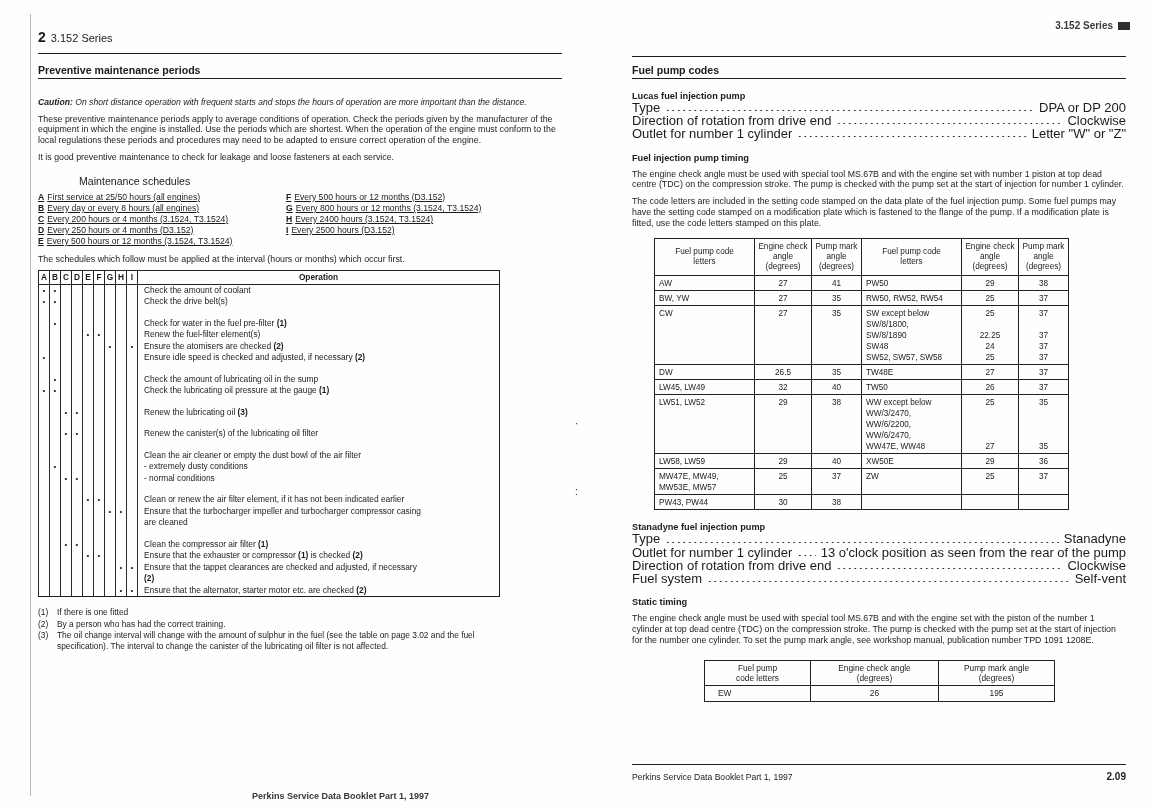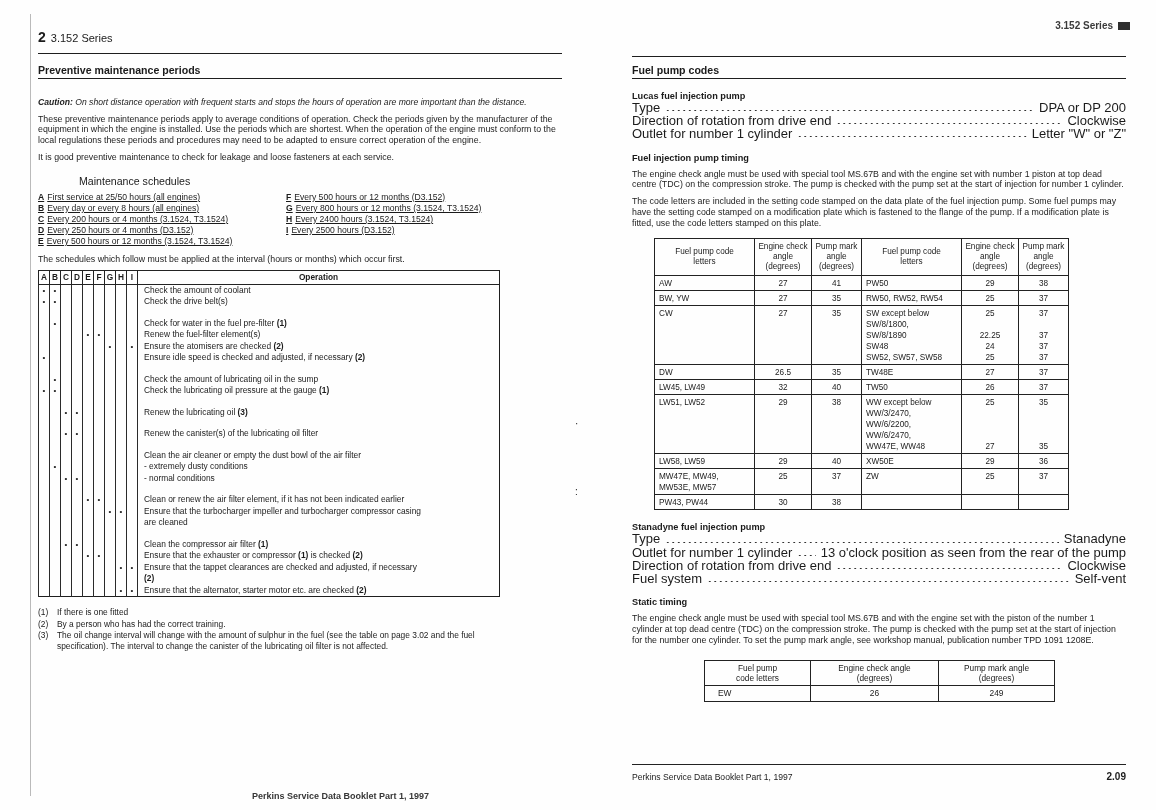--- a/index.html
+++ b/index.html
@@ -722,21 +722,21 @@
           <th>Engine check angle
 (degrees)</th>
           <th>Pump mark angle
 (degrees)</th>
         </tr>
       </thead>
     <tbody id="static-body">
         <tr>
           <td class="lt">EW</td>
           <td class="num">26</td>
-          <td class="num">249</td>
+          <td class="num">195</td>
         </tr>
       </tbody>
   </table>
 </div>
 
 <div class="footer-right-wrap">
   <div class="footer-rule"></div>
   <div class="footer-row">
     <span>Perkins Service Data Booklet Part 1, 1997</span>
     <span class="pgnum">2.09</span>

